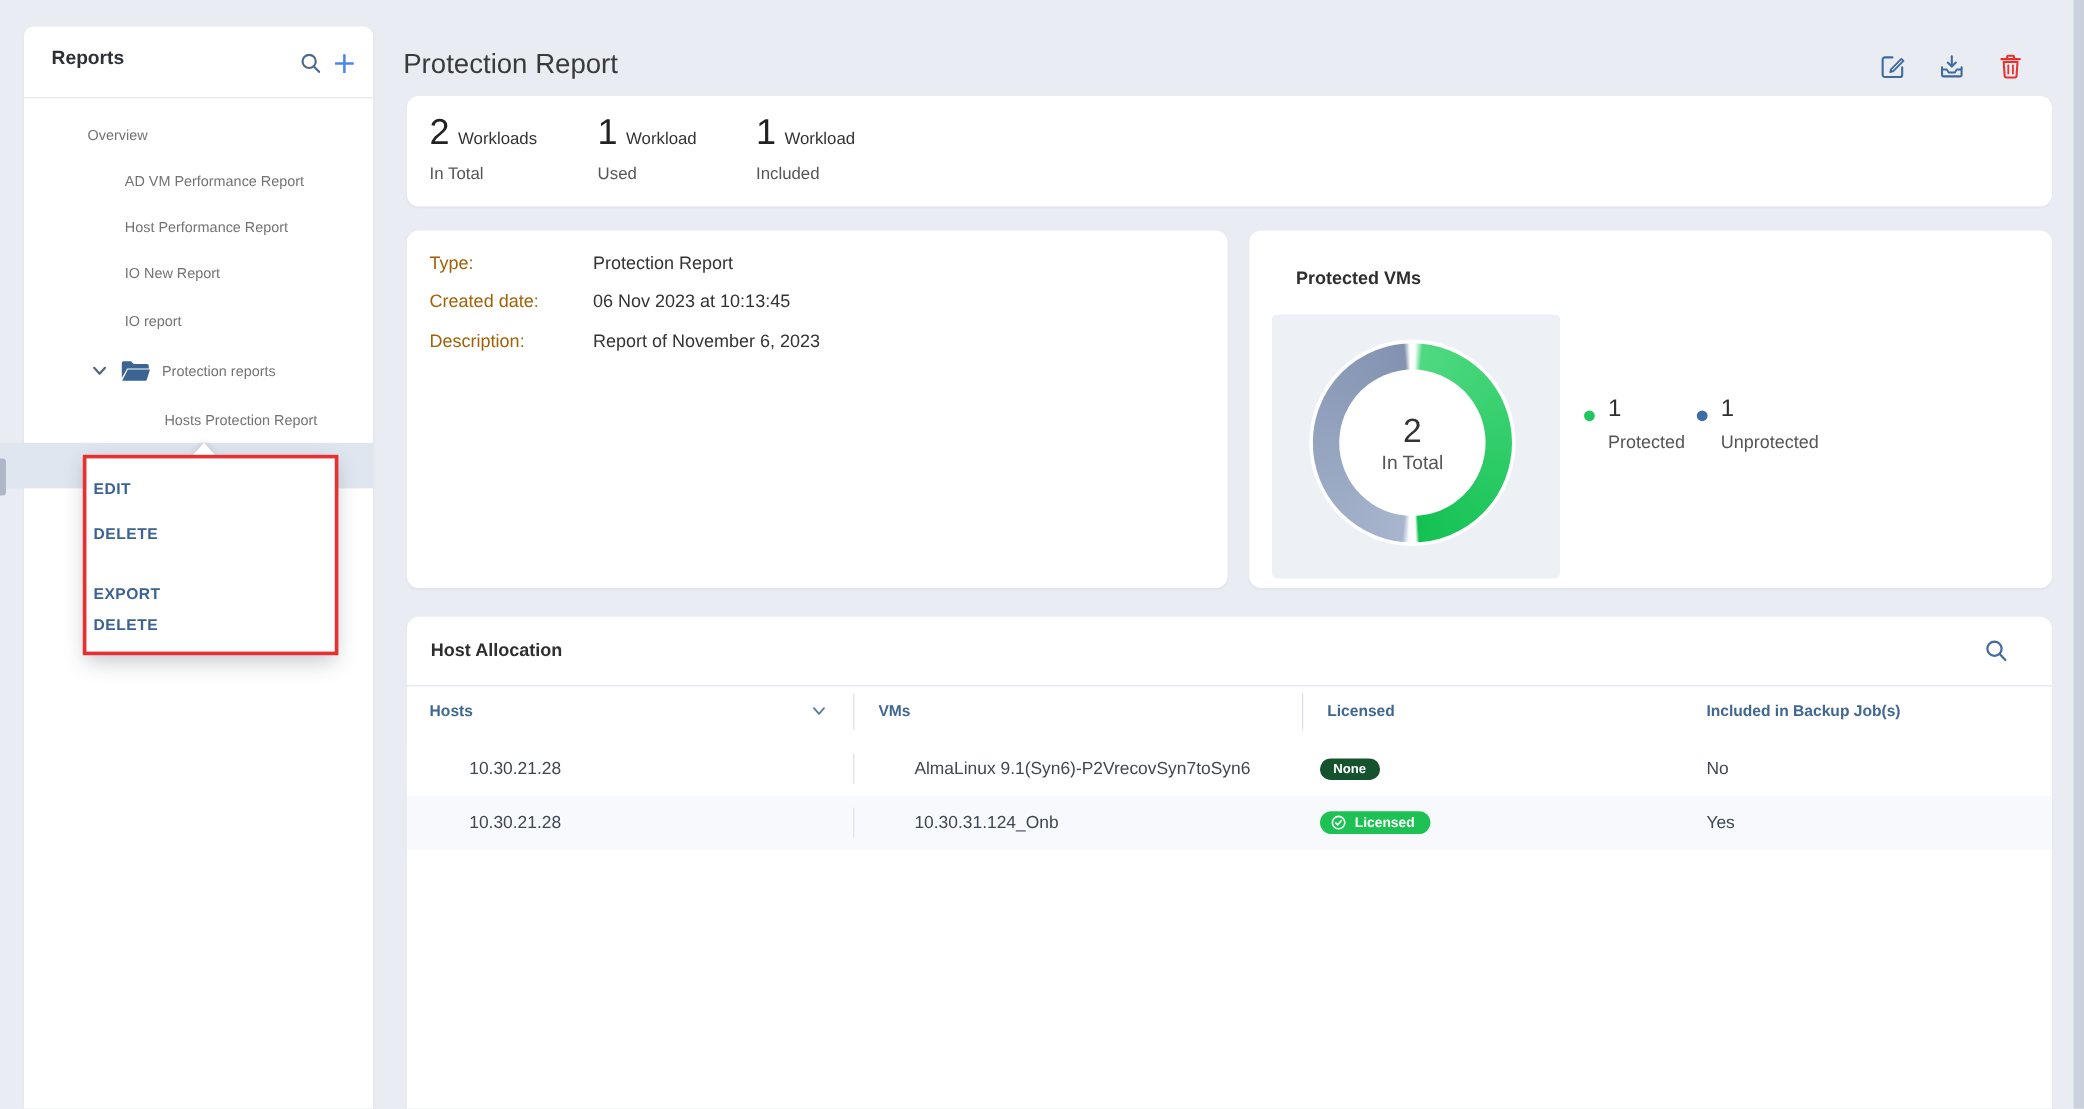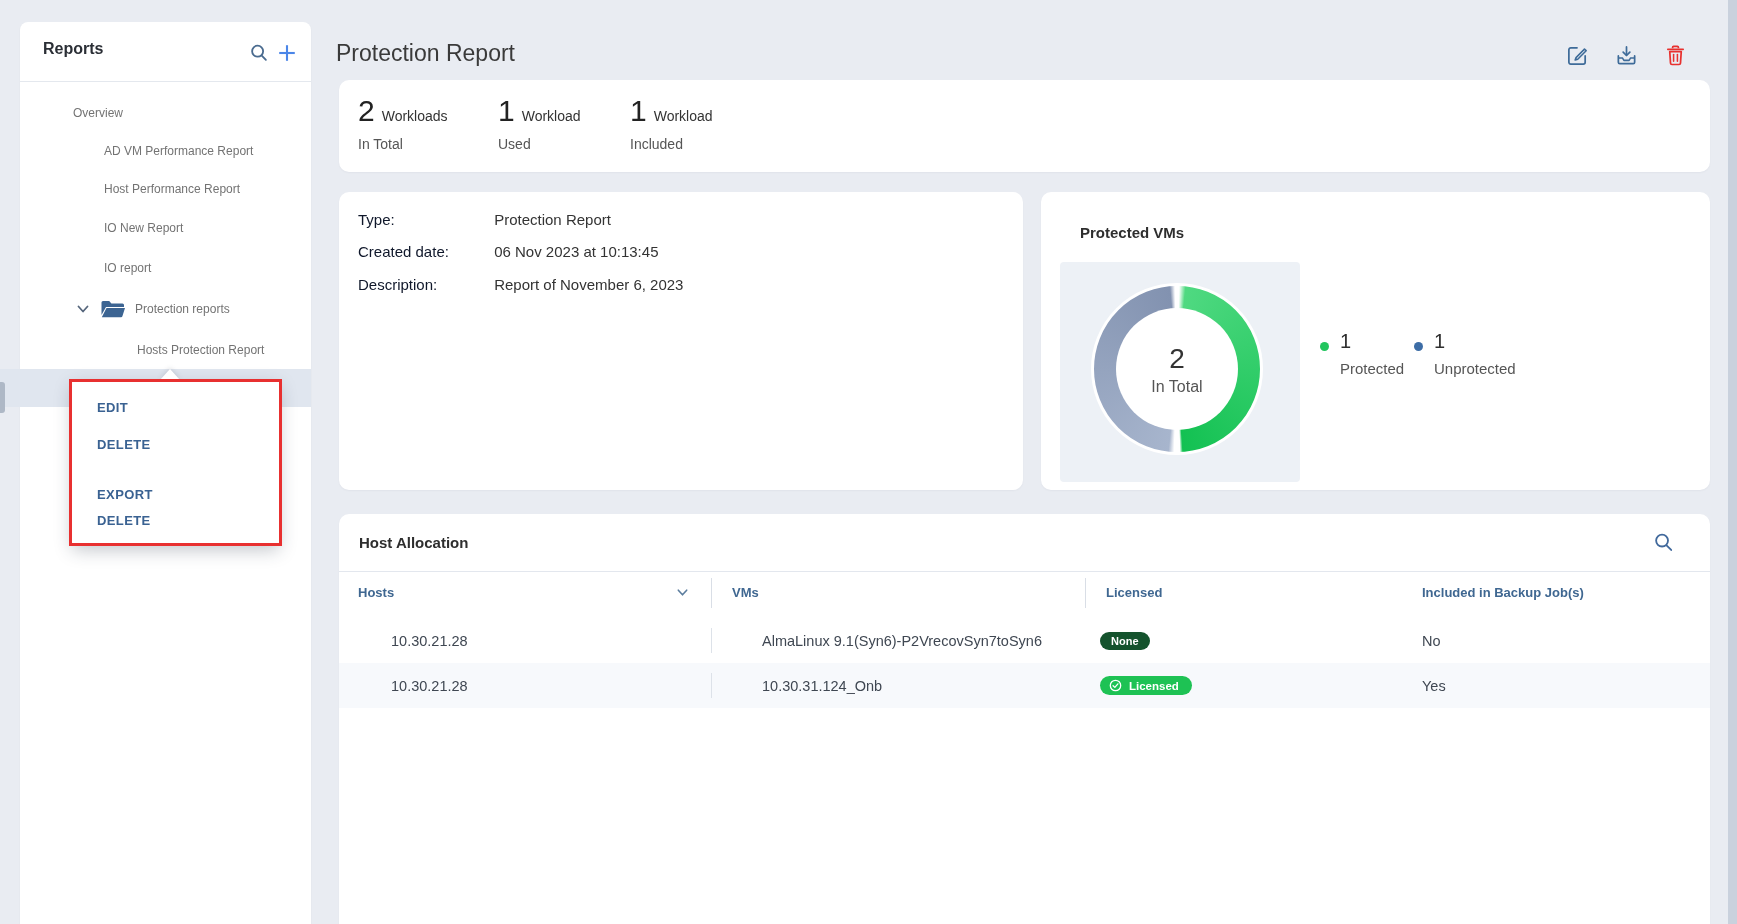--- a/index.html
+++ b/index.html
@@ -23,21 +23,21 @@
   .chev { width:14px; height:14px; margin-right:10px; cursor:pointer; }
   .folder-ic { width:26px; height:18px; margin-right:9px; }
 
   .selected-band { left:0; top:369px; width:311px; height:38px; background:#e0e6ef; }
   .edge-handle { left:0; top:382px; width:5px; height:31px; background:#aeb8c6;
                  border-radius:0 3px 3px 0; }
 
   
   .ctx-menu { left:72px; top:380px; width:207px; height:164px; background:#fff;
               border-radius:2px; box-shadow:0 6px 18px rgba(40,50,70,.28); z-index:30; }
-  .ctx-item { position:absolute; left:25px; height:20px; display:flex; align-items:center;
+  .ctx-item { position:absolute; left:6px; height:20px; display:flex; align-items:center;
               font-size:13px; font-weight:bold; letter-spacing:.4px; color:#3a6292; cursor:pointer; }
   .ctx-arrow { left:160px; top:369px; width:0; height:0; z-index:31;
                border-left:10px solid transparent; border-right:10px solid transparent;
                border-bottom:11px solid #fff;
                filter:drop-shadow(0 -2px 2px rgba(40,50,70,.12)); }
   .annotation { left:69px; top:379px; width:213px; height:167px; border:3px solid #e83030;
                 z-index:40; pointer-events:none; }
 
   
   .card { position:absolute; background:#fff; border-radius:10px;
@@ -50,21 +50,21 @@
   .card-stats { left:339px; top:80px; width:1371px; height:92px; }
   .stat-group { position:absolute; top:14px; }
   .stat-line { display:flex; align-items:baseline; gap:7px; }
   .stat-value { font-size:30px; color:#222; }
   .stat-unit { font-size:14px; color:#333; }
   .stat-caption { margin-top:8px; font-size:14px; color:#555; }
 
   
   .card-details { left:339px; top:192px; width:684px; height:298px; }
   .detail-row { position:absolute; left:19px; font-size:15px; }
-  .detail-label { display:inline-block; width:132px; color:#0f172a; }
+  .detail-label { display:inline-block; width:132px; color:#a16207; }
   .detail-value { color:#333; }
 
   
   .card-pvms { left:1041px; top:192px; width:669px; height:298px; }
   .pvms-title { position:absolute; left:39px; top:32px; font-size:15px; font-weight:bold; color:#2e2e2e; }
   .pvms-panel { position:absolute; left:19px; top:70px; width:240px; height:220px;
                 background:#edf1f6; border-radius:4px; }
   .donut { position:absolute; left:31px; top:21px; width:172px; height:172px; border-radius:50%;
            border:3px solid #fff;
            background:conic-gradient(from 0deg,

